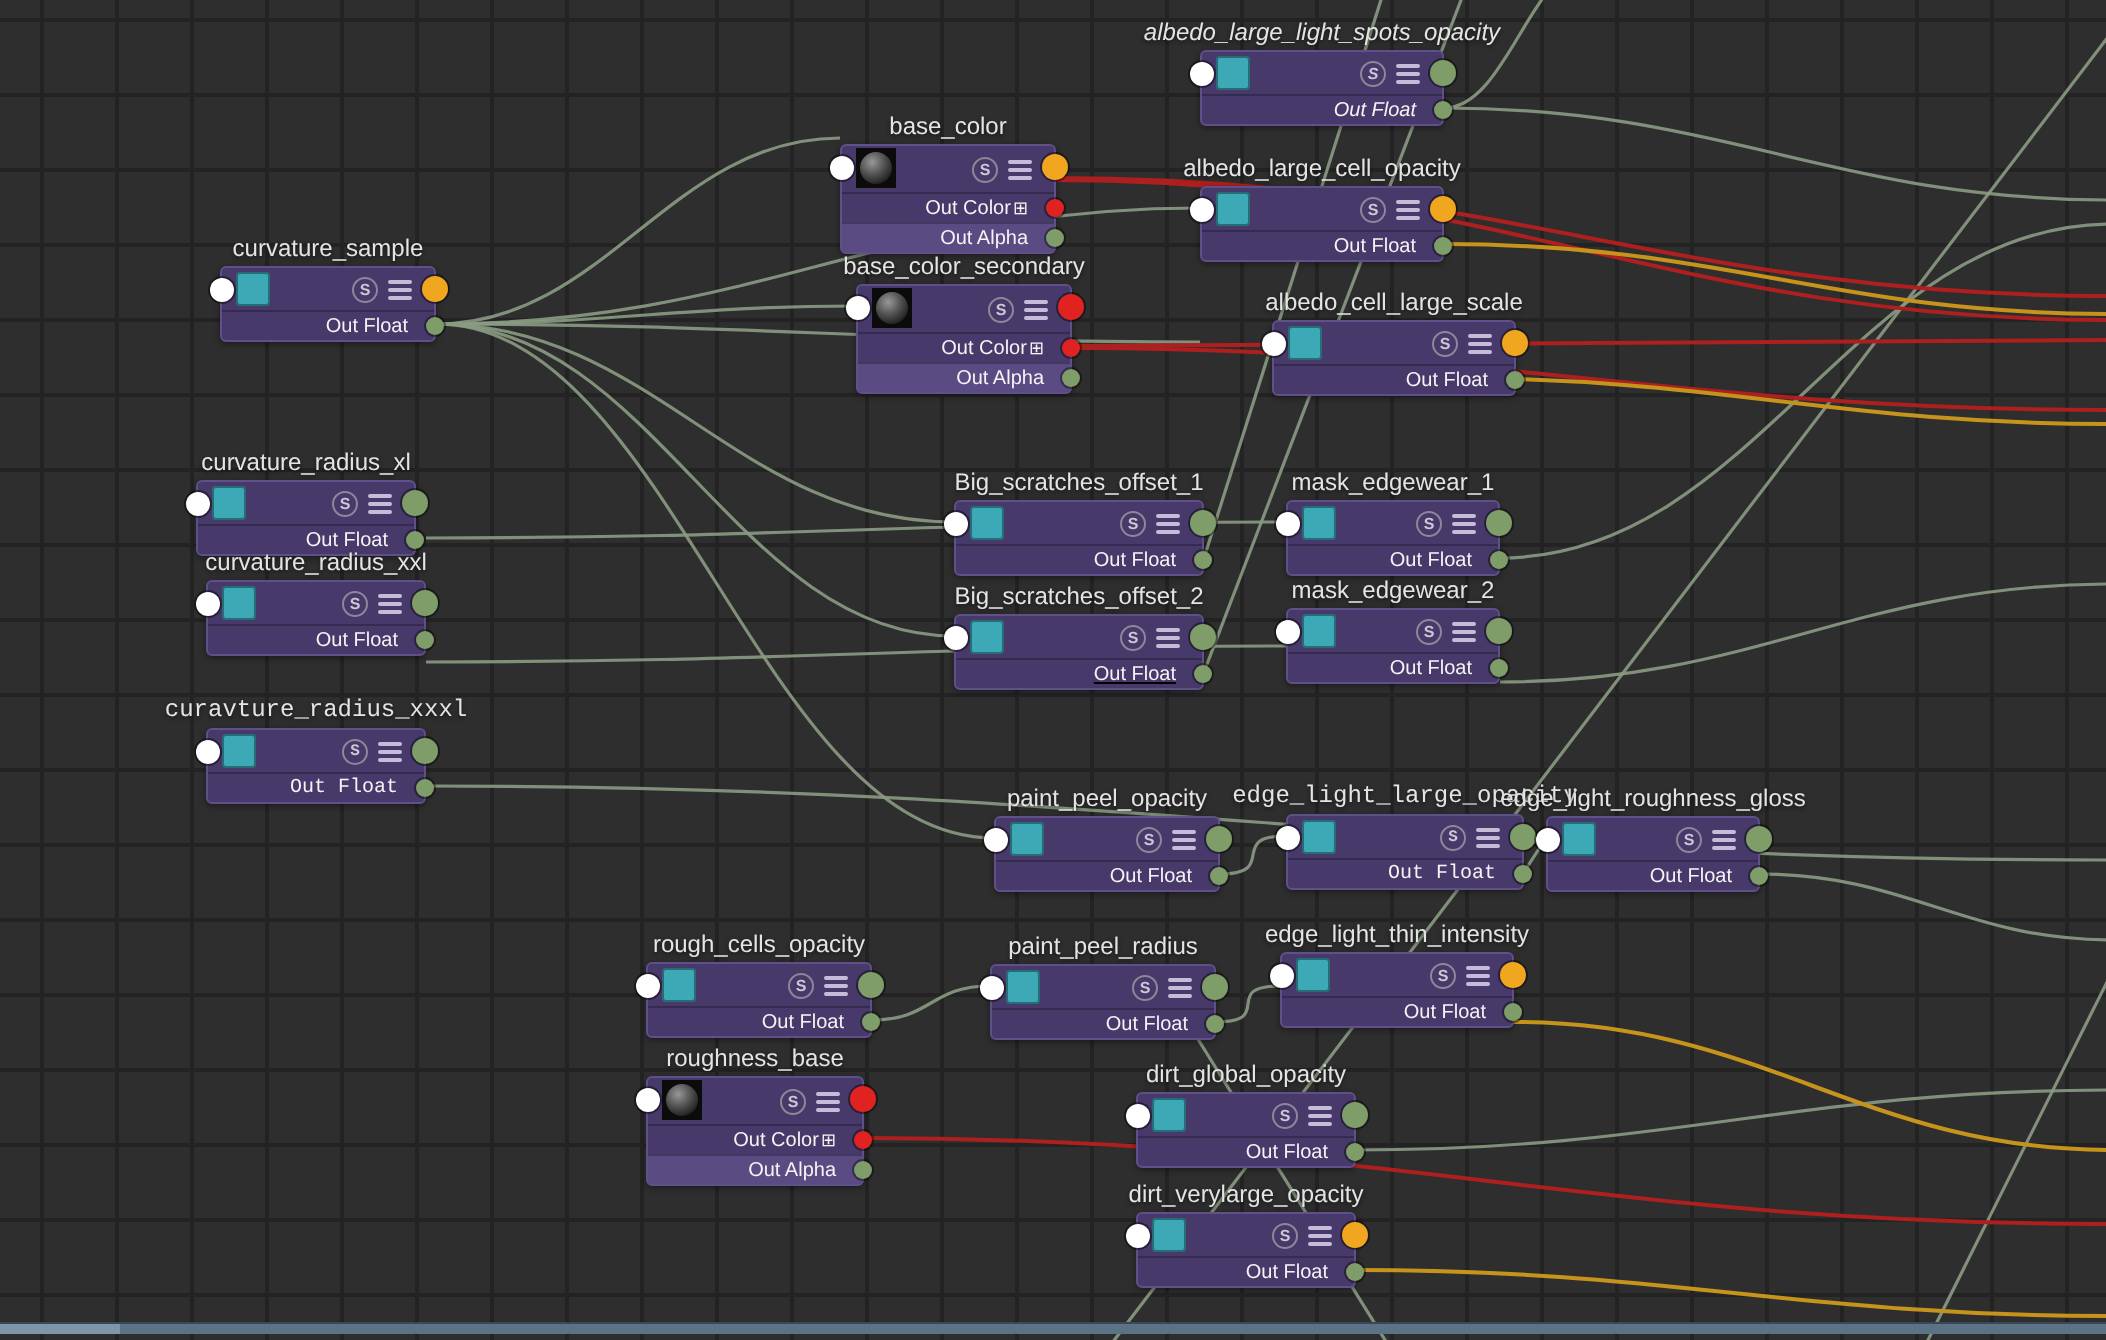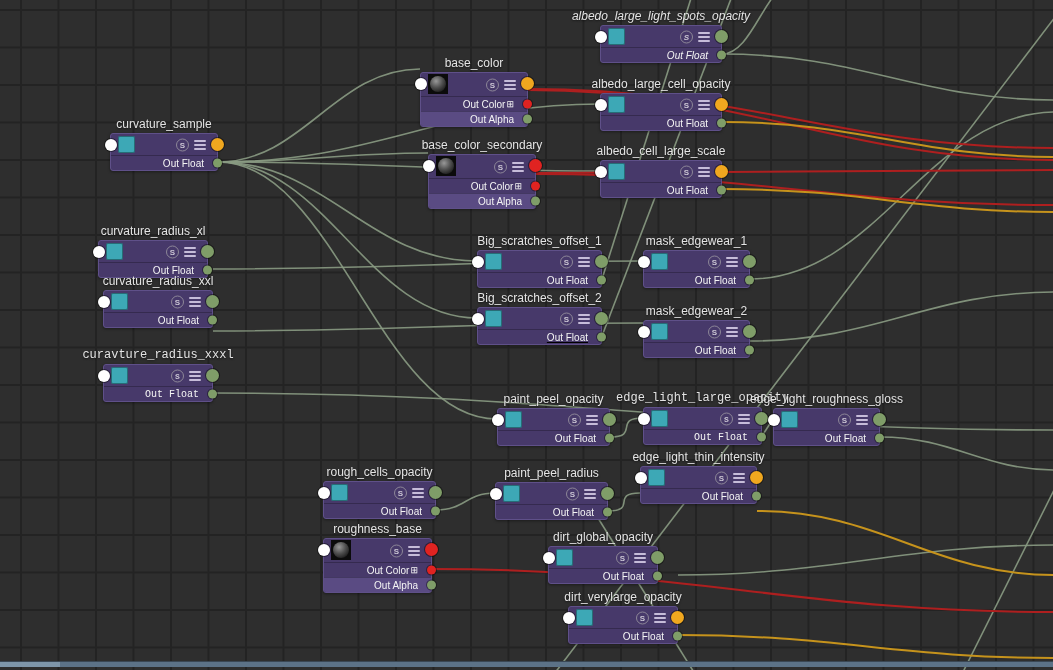--- a/index.html
+++ b/index.html
@@ -133,21 +133,21 @@
             <span>Out Color</span>
             <span class="suffix">⊞</span>
             <div class="rdot" style="background: rgb(224, 35, 33);"></div>
           </div>
           <div class="row hl">
             <span>Out Alpha</span>
             <div class="rdot" style="background: rgb(127, 157, 104);"></div>
           </div>
         </div>
       </div>
-      <div class="node" style="left: 428px; top: 154px; width: 108px;">
+      <div class="node" style="left: 428px; top: 142px; width: 108px;">
         <div class="node-title">base_color_secondary</div>
         <div class="node-body">
           <div class="hdr c">
             <div class="thumb"></div>
             <div class="sbadge">S</div>
             <div class="menu">
               <i></i>
               <i></i>
               <i></i>
             </div>
@@ -198,21 +198,21 @@
             </div>
           </div>
           <div class="in-dot"></div>
           <div class="top-dot" style="background: rgb(240, 167, 31);"></div>
           <div class="row">
             <span>Out Float</span>
             <div class="rdot" style="background: rgb(127, 157, 104);"></div>
           </div>
         </div>
       </div>
-      <div class="node" style="left: 600px; top: 160px; width: 122px;">
+      <div class="node" style="left: 636px; top: 160px; width: 122px;">
         <div class="node-title">albedo_cell_large_scale</div>
         <div class="node-body">
           <div class="hdr f">
             <div class="swatch"></div>
             <div class="sbadge">S</div>
             <div class="menu">
               <i></i>
               <i></i>
               <i></i>
             </div>
@@ -338,21 +338,21 @@
             </div>
           </div>
           <div class="in-dot"></div>
           <div class="top-dot" style="background: rgb(127, 157, 104);"></div>
           <div class="row">
             <span>Out Float</span>
             <div class="rdot" style="background: rgb(127, 157, 104);"></div>
           </div>
         </div>
       </div>
-      <div class="node" style="left: 643px; top: 320px; width: 107px;">
+      <div class="node" style="left: 643px; top: 304px; width: 107px;">
         <div class="node-title">mask_edgewear_2</div>
         <div class="node-body">
           <div class="hdr f">
             <div class="swatch"></div>
             <div class="sbadge">S</div>
             <div class="menu">
               <i></i>
               <i></i>
               <i></i>
             </div>
@@ -458,21 +458,21 @@
             </div>
           </div>
           <div class="in-dot"></div>
           <div class="top-dot" style="background: rgb(127, 157, 104);"></div>
           <div class="row">
             <span>Out Float</span>
             <div class="rdot" style="background: rgb(127, 157, 104);"></div>
           </div>
         </div>
       </div>
-      <div class="node" style="left: 640px; top: 466px; width: 117px;">
+      <div class="node" style="left: 640px; top: 476px; width: 117px;">
         <div class="node-title">edge_light_thin_intensity</div>
         <div class="node-body">
           <div class="hdr f">
             <div class="swatch"></div>
             <div class="sbadge">S</div>
             <div class="menu">
               <i></i>
               <i></i>
               <i></i>
             </div>
@@ -503,21 +503,21 @@
             <span>Out Color</span>
             <span class="suffix">⊞</span>
             <div class="rdot" style="background: rgb(224, 35, 33);"></div>
           </div>
           <div class="row hl">
             <span>Out Alpha</span>
             <div class="rdot" style="background: rgb(127, 157, 104);"></div>
           </div>
         </div>
       </div>
-      <div class="node" style="left: 548px; top: 546px; width: 110px;">
+      <div class="node" style="left: 568px; top: 546px; width: 110px;">
         <div class="node-title">dirt_global_opacity</div>
         <div class="node-body">
           <div class="hdr f">
             <div class="swatch"></div>
             <div class="sbadge">S</div>
             <div class="menu">
               <i></i>
               <i></i>
               <i></i>
             </div>

